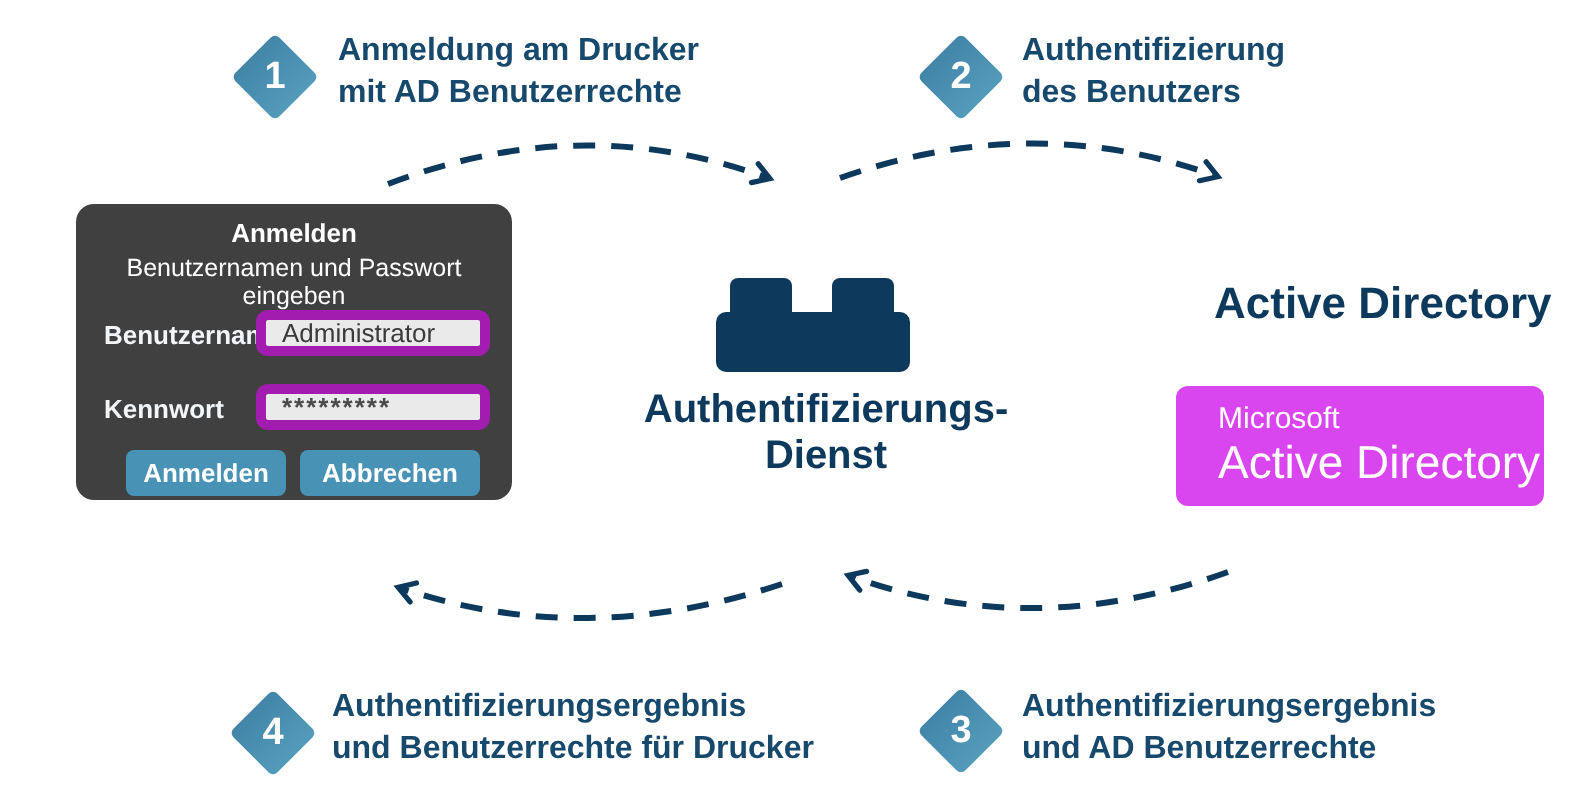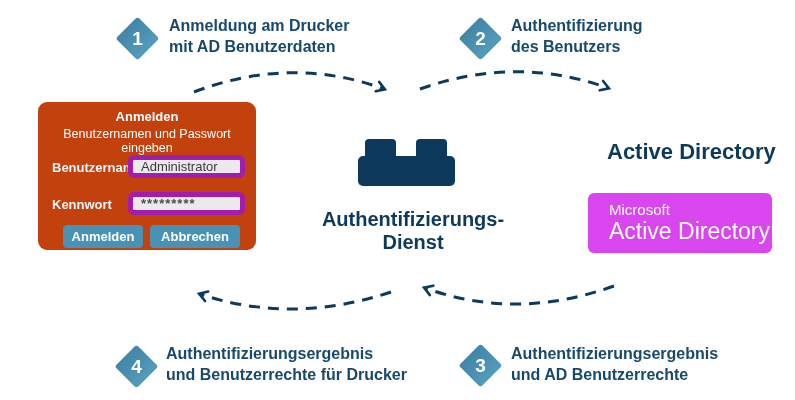--- a/index.html
+++ b/index.html
@@ -32,21 +32,21 @@
     position: absolute;
     color: #17496d; font-weight: bold; font-size: 16px; line-height: 21px;
     white-space: nowrap;
   }
   .step-text span { display: block; }
 
   
   .dialog {
     position: absolute; left: 38px; top: 102px;
     width: 218px; height: 148px;
-    background: #c2410c; border-radius: 9px;
+    background: #404040; border-radius: 9px;
     color: #fff;
   }
   .dialog-title {
     position: absolute; top: 7px; left: 0; width: 100%;
     text-align: center; font-size: 13px; font-weight: bold;
   }
   .dialog-subtitle {
     position: absolute; top: 25px; left: 0; width: 100%;
     text-align: center; font-size: 12.5px;
   }
@@ -79,21 +79,21 @@
     background: #0d3a5c; border-radius: 4px;
   }
   .lego .stud.s1 { left: 7px; }
   .lego .stud.s2 { left: 58px; }
   .lego .body {
     position: absolute; top: 17px; left: 0;
     width: 97px; height: 30px;
     background: #0d3a5c; border-radius: 5px;
   }
   .auth-label {
-    position: absolute; left: 300px; top: 208px; width: 226px;
+    position: absolute; left: 300px; top: 194px; width: 226px;
     text-align: center; color: #0d3a5c;
     font-size: 20px; font-weight: bold; line-height: 23px;
   }
   .auth-label span { display: block; }
 
   
   .dir-heading {
     position: absolute; left: 602px; top: 139px;
     color: #0d3a5c; font-size: 22px; font-weight: bold; line-height: 25px;
     white-space: nowrap;
@@ -124,21 +124,21 @@
     <path d="M 614 286 Q 516 321 425 288" fill="none" stroke="#0d3a5c" stroke-width="3" stroke-dasharray="11 8" marker-end="url(#ah)"></path>
     <path d="M 391 292 Q 292 325 200 294" fill="none" stroke="#0d3a5c" stroke-width="3" stroke-dasharray="11 8" marker-end="url(#ah)"></path>
   </svg>
 
   <div class="step">
     <div class="diamond" style="left:122px; top:23px;">
       <span>1</span>
     </div>
     <div class="step-text" style="left:169px; top:15px;">
       <span>Anmeldung am Drucker</span>
-      <span>mit AD Benutzerdaten</span>
+      <span>mit AD Benutzerrechte</span>
     </div>
   </div>
 
   <div class="step">
     <div class="diamond" style="left:465px; top:23px;">
       <span>2</span>
     </div>
     <div class="step-text" style="left:511px; top:15px;">
       <span>Authentifizierung</span>
       <span>des Benutzers</span>

